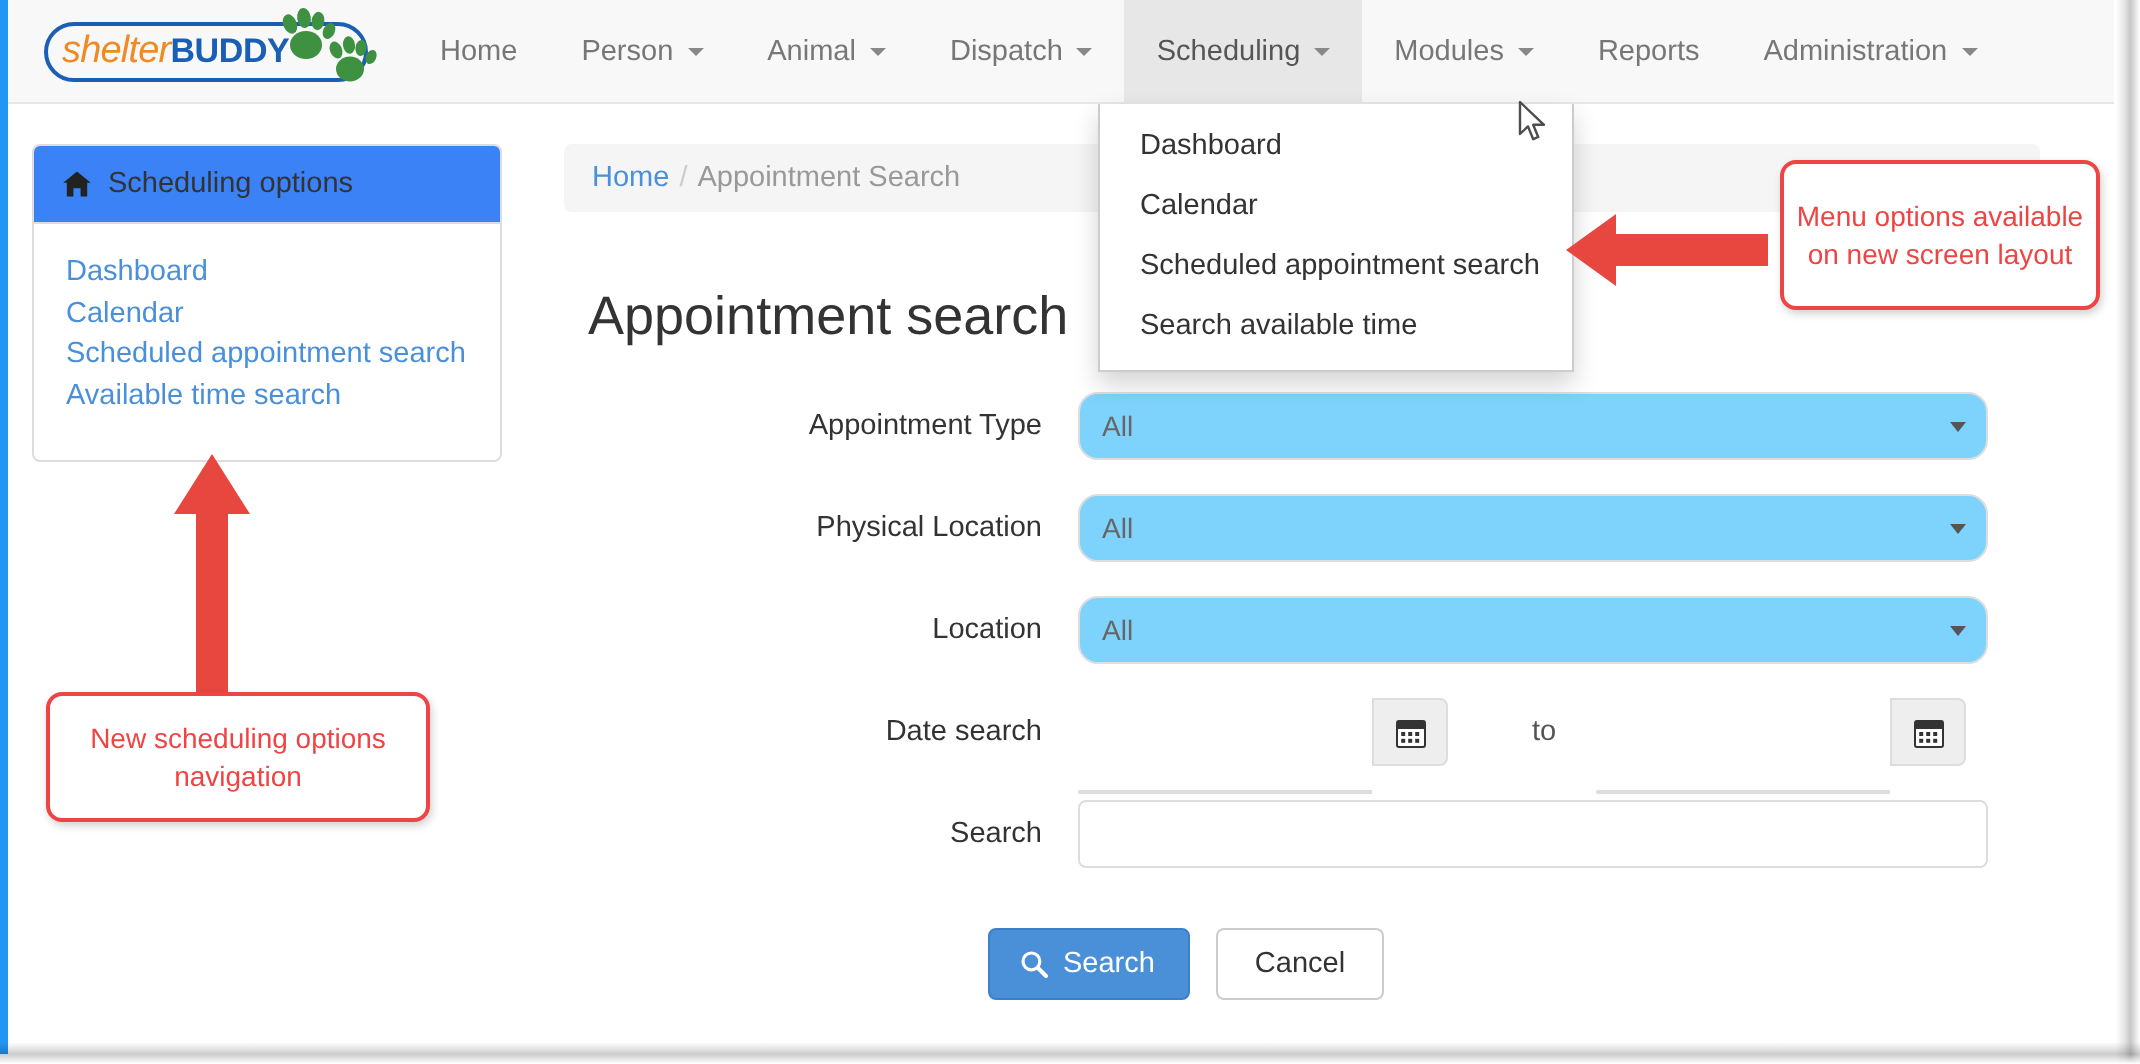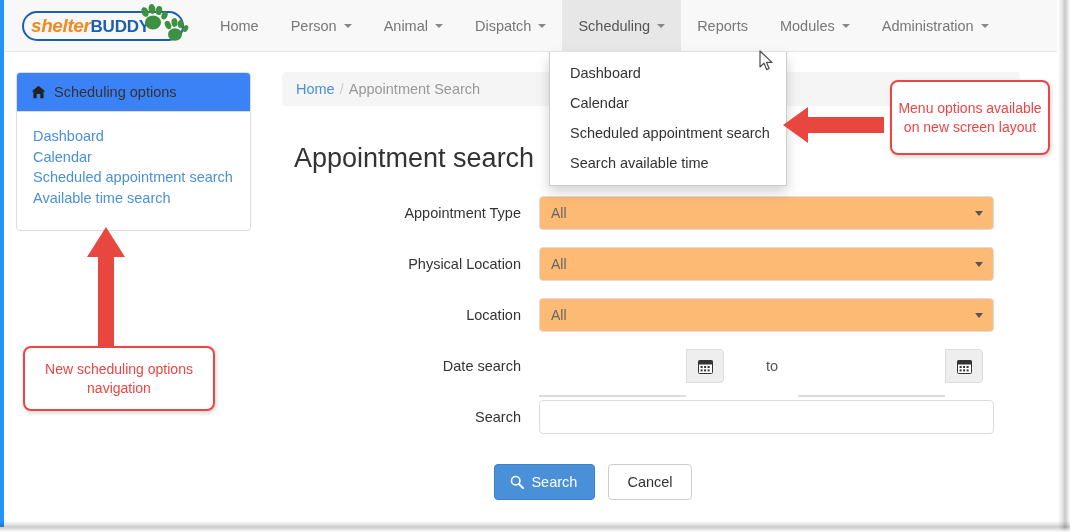--- a/index.html
+++ b/index.html
@@ -73,21 +73,21 @@
   .logo-text {
     position: absolute;
     left: 17px; top: 12px;
     font-size: 19px;
     line-height: 22px;
     white-space: nowrap;
   }
   .logo-shelter {
     color: #f08a24;
     font-style: italic;
-    font-weight: bold;
+    font-weight: normal;
     letter-spacing: -0.4px;
   }
   .logo-buddy {
     color: #1a5fb4;
     font-weight: bold;
     letter-spacing: -0.2px;
     font-size: 17px;
   }
   .paws { position: absolute; left: 118px; top: 0px; width: 60px; height: 42px; }
 
@@ -228,22 +228,22 @@
     font-size: 14.5px;
     font-weight: normal;
     color: #333333;
     white-space: nowrap;
   }
   .select-box {
     position: relative;
     width: 455px;
     height: 34px;
     border: 1px solid #dddddd;
-    border-radius: 4px;
-    background: #fdba74;
+    border-radius: 10px;
+    background: #7dd3fc;
     display: flex;
     align-items: center;
     padding: 0 11px;
     font-size: 14px;
     color: #666666;
     cursor: pointer;
   }
   .select-box .sel-caret {
     position: absolute;
     right: 10px; top: 14px;
@@ -402,25 +402,25 @@
       </div>
       <div class="nav-item">
         <span>Dispatch</span>
         <span class="caret"></span>
       </div>
       <div class="nav-item active">
         <span>Scheduling</span>
         <span class="caret"></span>
       </div>
       <div class="nav-item">
-        <span>Reports</span>
-      </div>
-      <div class="nav-item">
         <span>Modules</span>
         <span class="caret"></span>
+      </div>
+      <div class="nav-item">
+        <span>Reports</span>
       </div>
       <div class="nav-item">
         <span>Administration</span>
         <span class="caret"></span>
       </div>
     </div>
   </div>
 
   <div class="dropdown">
     <div class="dropdown-item">Dashboard</div>

